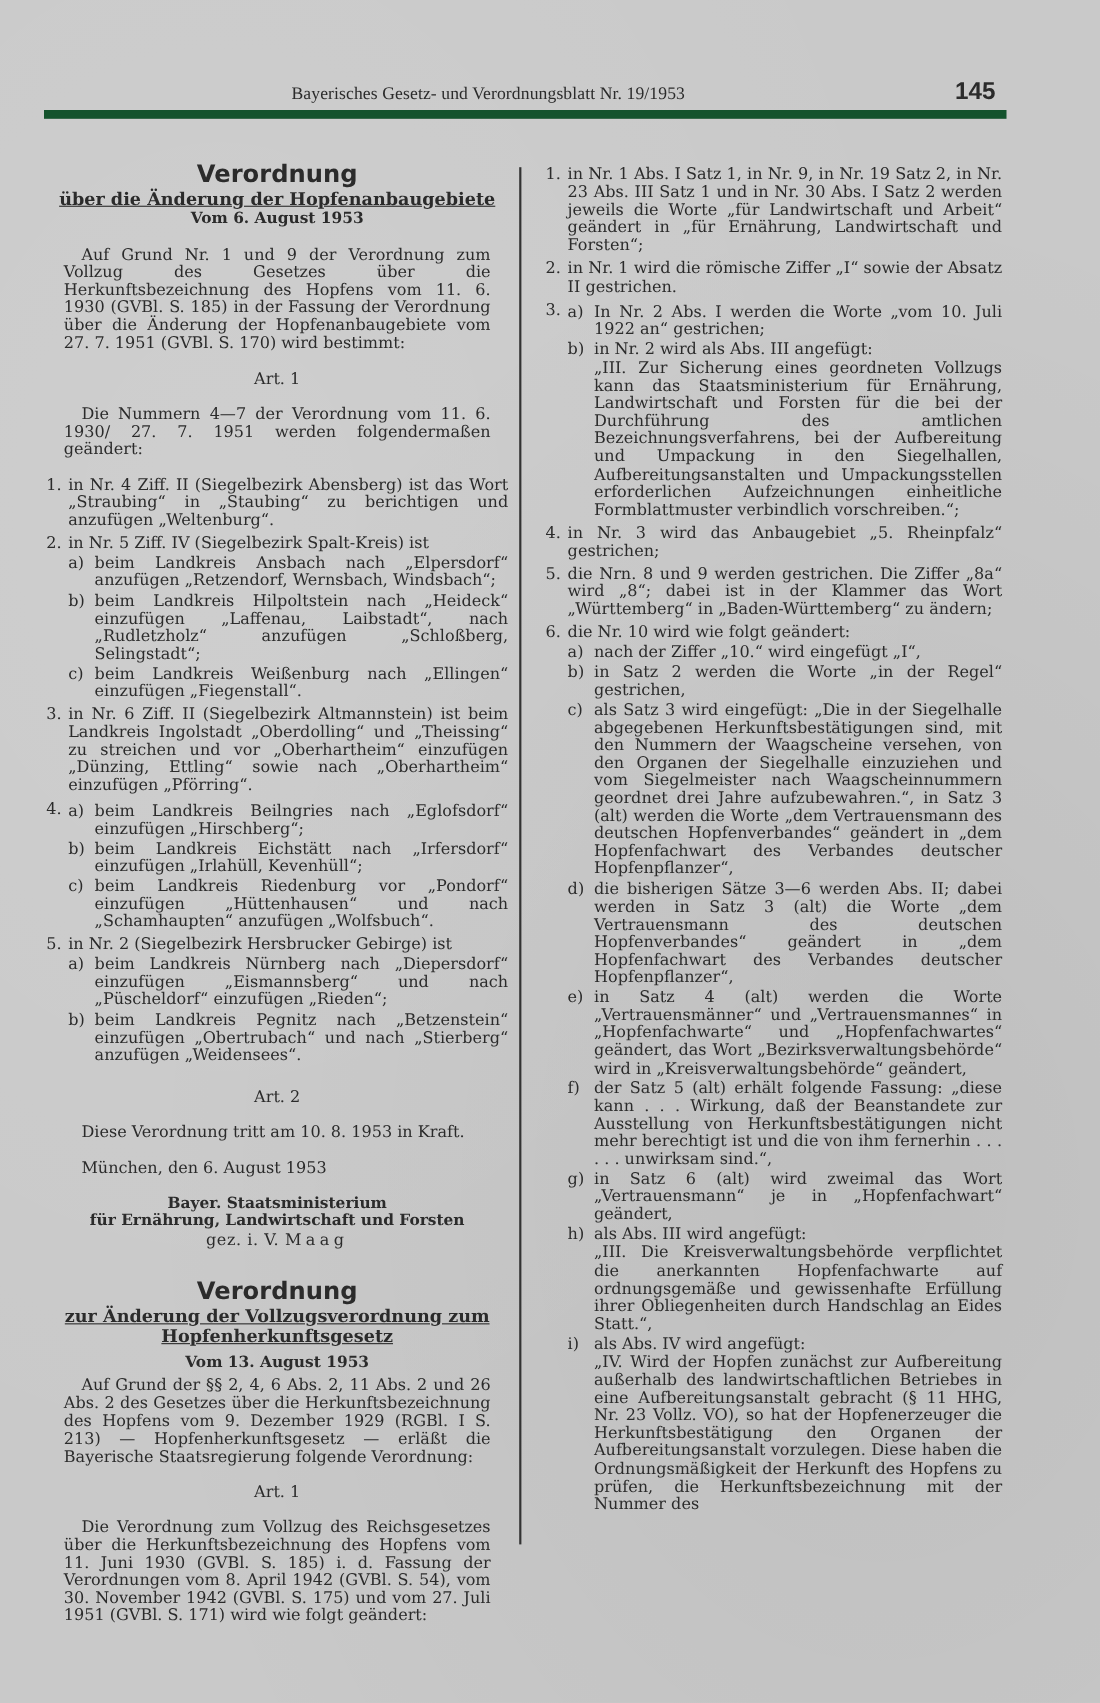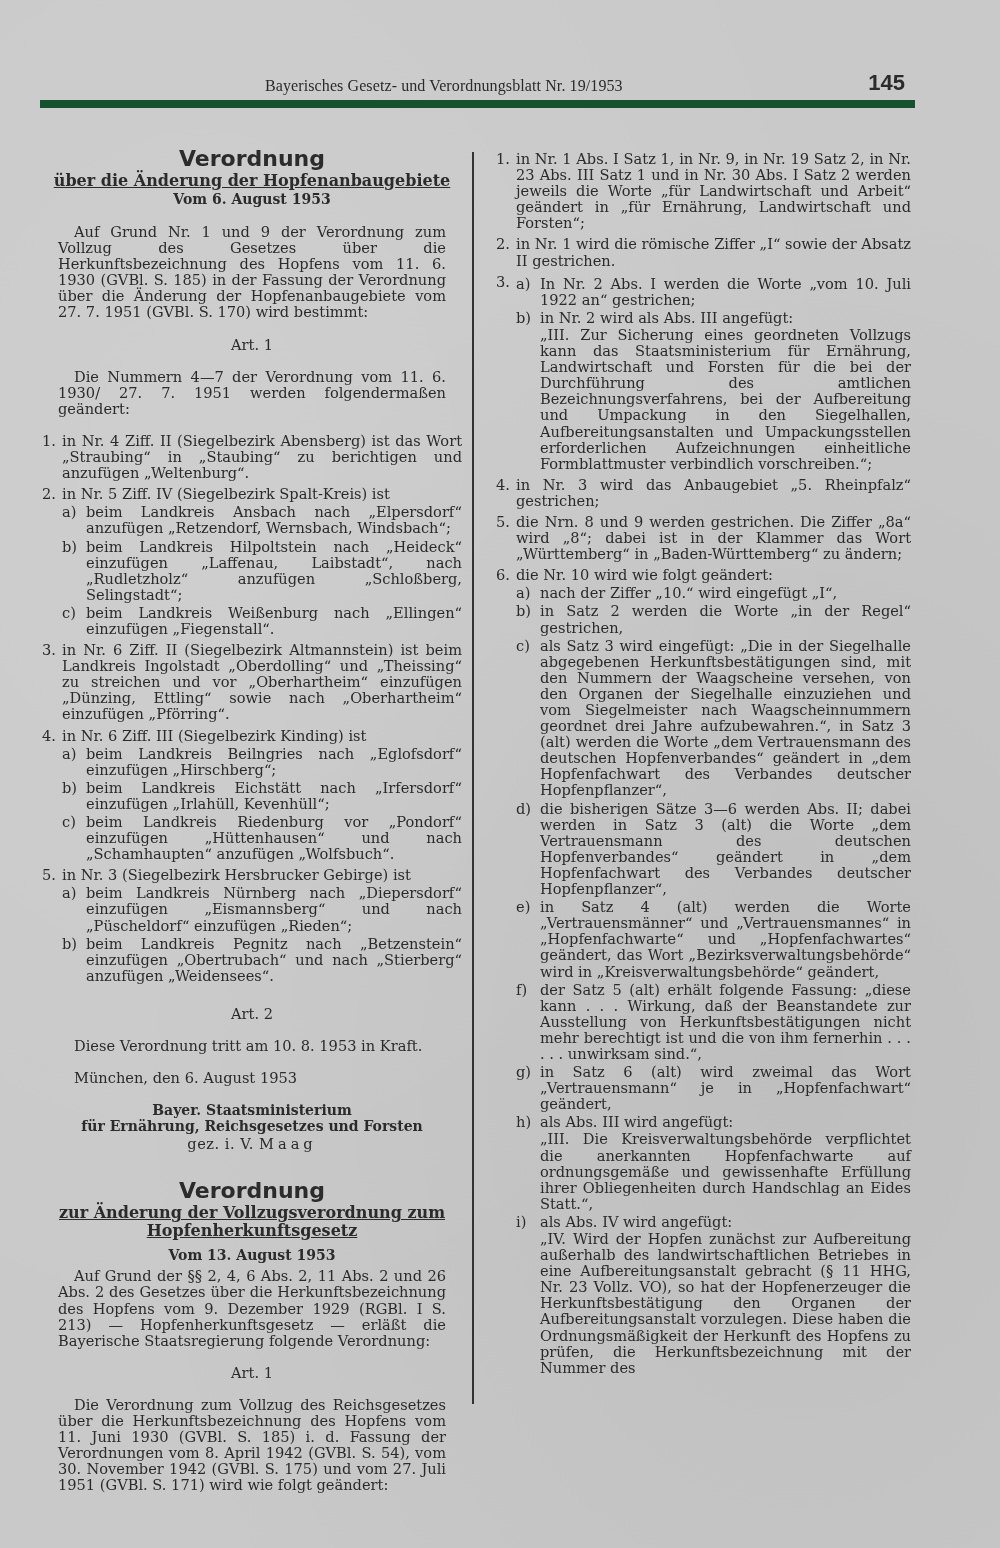--- a/index.html
+++ b/index.html
@@ -101,21 +101,20 @@
         </div>
         <div class="list-item">
           <span class="num">3.</span>
           <div class="body">
             <div>in Nr. 6 Ziff. II (Siegelbezirk Altmannstein) ist beim Landkreis Ingolstadt „Oberdolling“ und „Theissing“ zu streichen und vor „Oberhartheim“ einzufügen „Dünzing, Ettling“ sowie nach „Oberhartheim“ einzufügen „Pförring“.</div>
           </div>
         </div>
         <div class="list-item">
           <span class="num">4.</span>
           <div class="body">
-            <div>in Nr. 6 Ziff. III (Siegelbezirk Kinding) ist</div>
             <div class="sub">
               <span class="num">a)</span>
               <div class="body">
                 <div>beim Landkreis Beilngries nach „Eglofsdorf“ einzufügen „Hirschberg“;</div>
               </div>
             </div>
             <div class="sub">
               <span class="num">b)</span>
               <div class="body">
                 <div>beim Landkreis Eichstätt nach „Irfersdorf“ einzufügen „Irlahüll, Kevenhüll“;</div>
@@ -125,42 +124,42 @@
               <span class="num">c)</span>
               <div class="body">
                 <div>beim Landkreis Riedenburg vor „Pondorf“ einzufügen „Hüttenhausen“ und nach „Schamhaupten“ anzufügen „Wolfsbuch“.</div>
               </div>
             </div>
           </div>
         </div>
         <div class="list-item">
           <span class="num">5.</span>
           <div class="body">
-            <div>in Nr. 3 (Siegelbezirk Hersbrucker Gebirge) ist</div>
+            <div>in Nr. 2 (Siegelbezirk Hersbrucker Gebirge) ist</div>
             <div class="sub">
               <span class="num">a)</span>
               <div class="body">
                 <div>beim Landkreis Nürnberg nach „Diepersdorf“ einzufügen „Eismannsberg“ und nach „Püscheldorf“ einzufügen „Rieden“;</div>
               </div>
             </div>
             <div class="sub">
               <span class="num">b)</span>
               <div class="body">
                 <div>beim Landkreis Pegnitz nach „Betzenstein“ einzufügen „Obertrubach“ und nach „Stierberg“ anzufügen „Weidensees“.</div>
               </div>
             </div>
           </div>
         </div>
       </div>
     <div class="gap-big"></div>
     <div class="art">Art. 2</div>
     <p class="indent">Diese Verordnung tritt am 10. 8. 1953 in Kraft.</p>
     <p class="sig-place">München, den 6. August 1953</p>
     <div class="sig-org">Bayer. Staatsministerium</div>
-    <div class="sig-org" style="margin-top:0">für Ernährung, Reichsgesetzes und Forsten</div>
+    <div class="sig-org" style="margin-top:0">für Ernährung, Landwirtschaft und Forsten</div>
     <div class="sig-name">
       <span>gez. i. V.</span>
       <span class="spaced">Maag</span>
     </div>
   </section>
 
   <section style="margin-top:26px">
     <h1 class="title">Verordnung</h1>
     <h2 class="subtitle">zur Änderung der Vollzugsverordnung zum</h2>
     <h2 class="subtitle">Hopfenherkunftsgesetz</h2>

